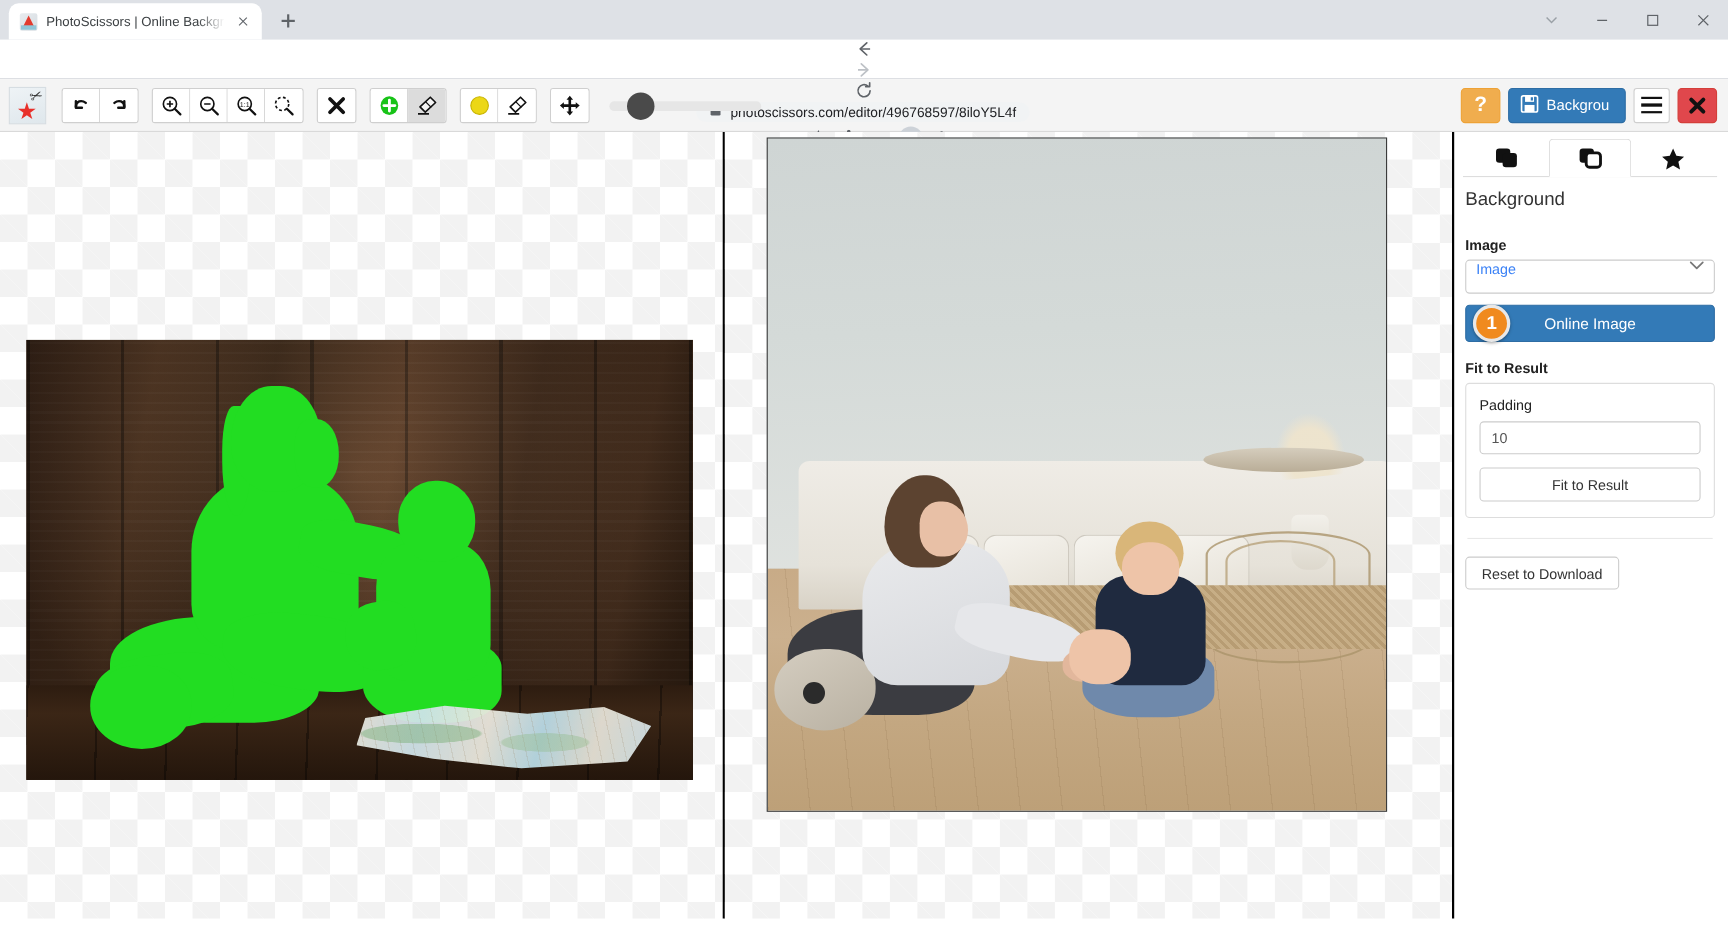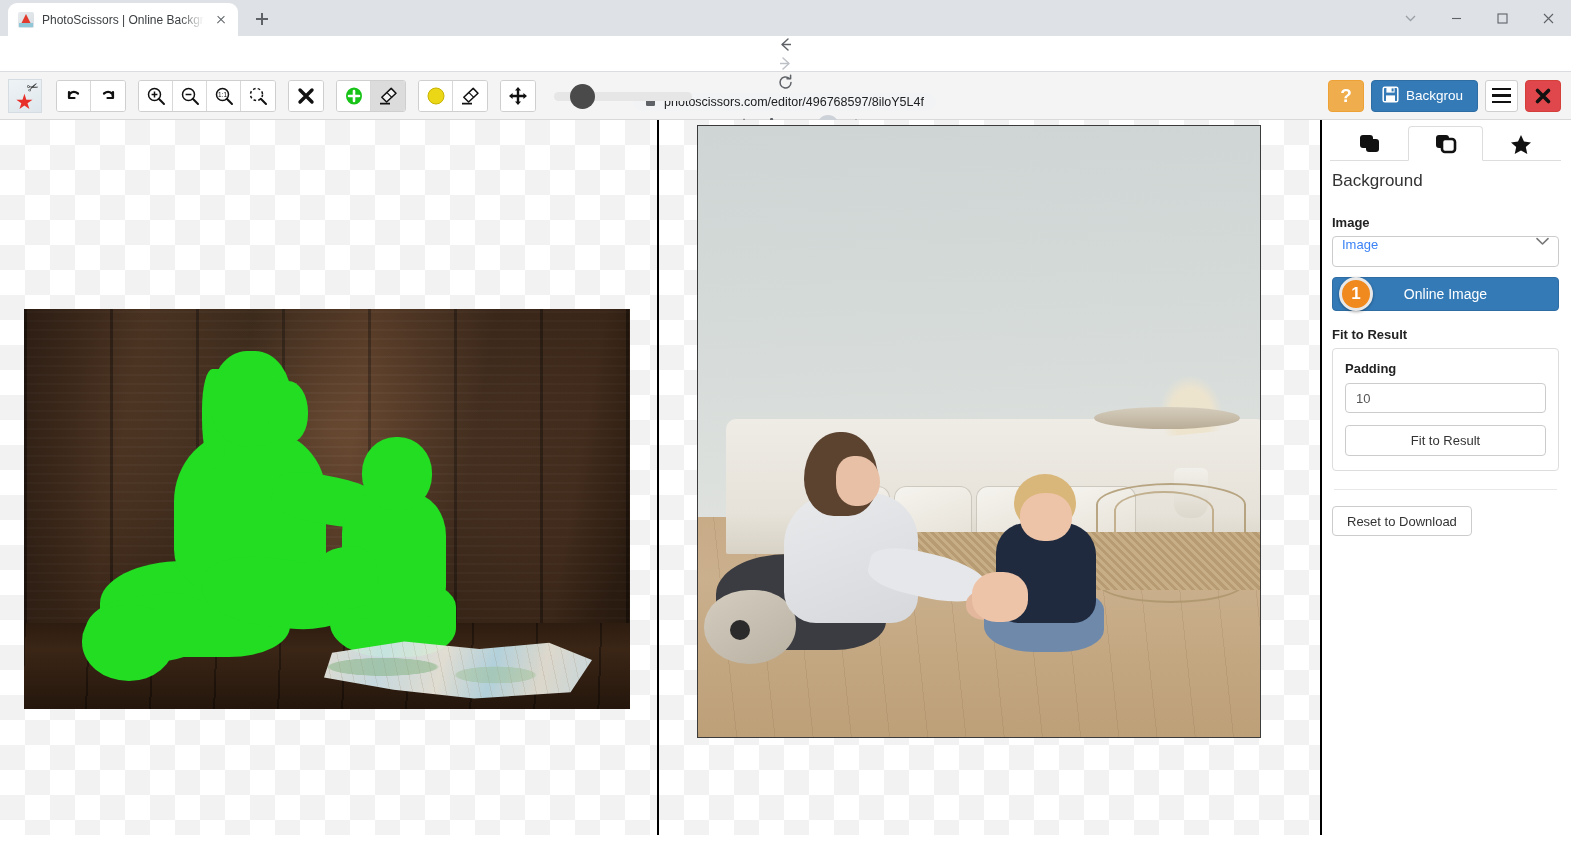--- a/index.html
+++ b/index.html
@@ -880,21 +880,21 @@
       </div>
 
       <div class="btn-primary">
         <div id="annot-badge-1">1</div>
         <span>Online Image</span>
       </div>
 
       <div class="lbl-bold">Fit to Result</div>
 
       <div class="fieldset-box">
-        <div style="font-size:13px;font-weight:bold;color:#222;">Padding</div>
+        <div style="font-size:13px;font-weight:normal;color:#222;">Padding</div>
         <div class="input-text">10</div>
         <div class="btn-plain" style="margin-top:12px;">Fit to Result</div>
       </div>
 
       <div class="hr-soft"></div>
 
       <div class="btn-small">Reset to Download</div>
     </div>
   </div>
 </div>

